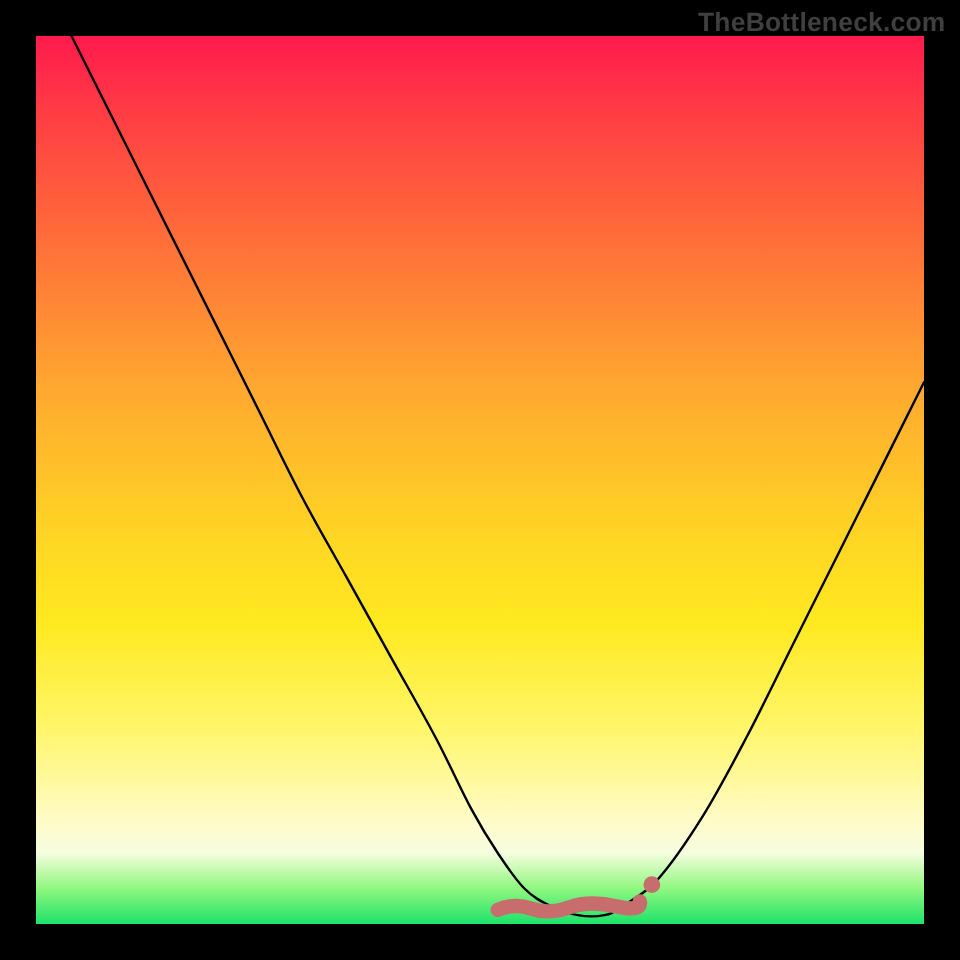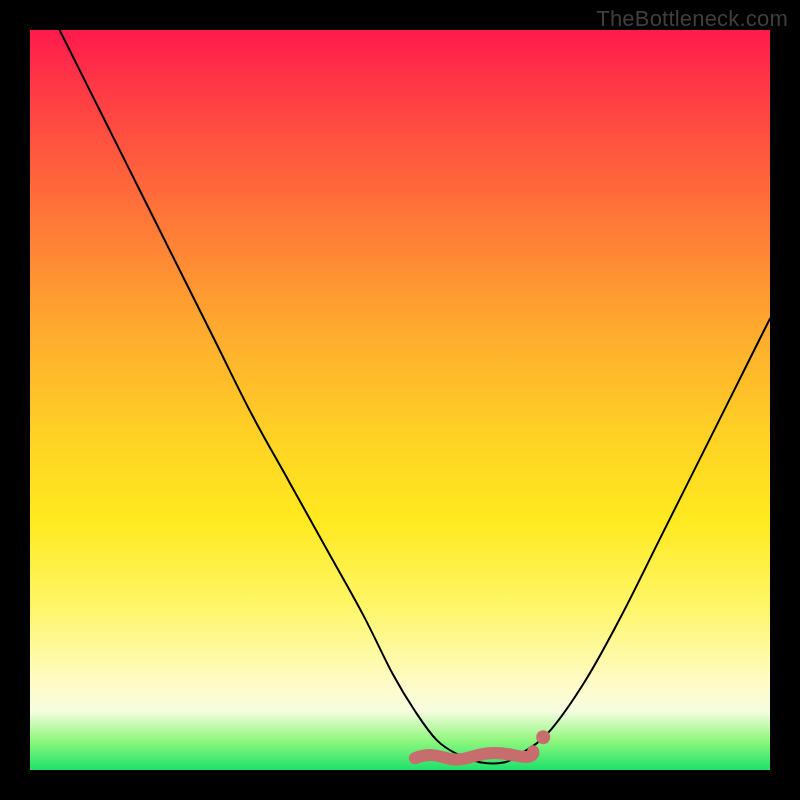--- a/index.html
+++ b/index.html
@@ -38,21 +38,21 @@
       #90f77f 96%,
       #1de26a 100%
     );
   }
   .watermark {
     position: absolute;
     top: 6px;
     right: 12px;
     color: #3f3f3f;
     font-size: 22px;
-    font-weight: 400;
+    font-weight: 700;
     letter-spacing: 0.2px;
     user-select: none;
   }
   svg.curve {
     position: absolute;
     left: 0;
     top: 0;
     width: 740px;
     height: 740px;
     overflow: visible;

